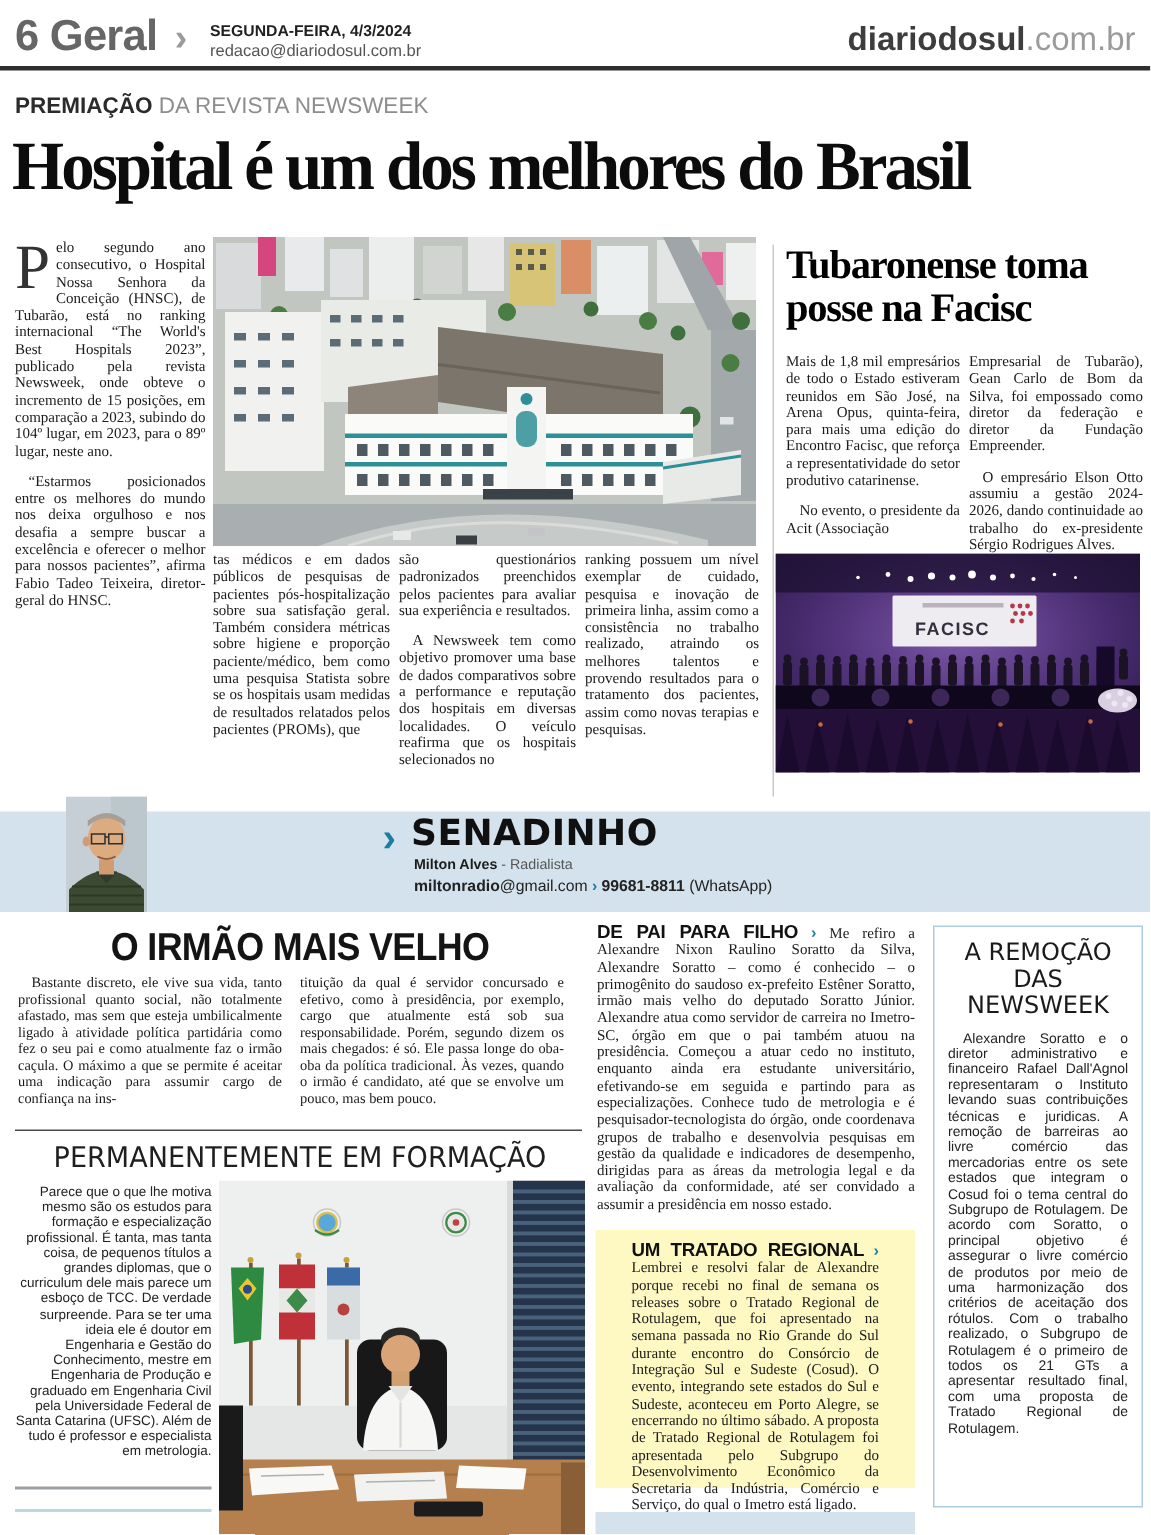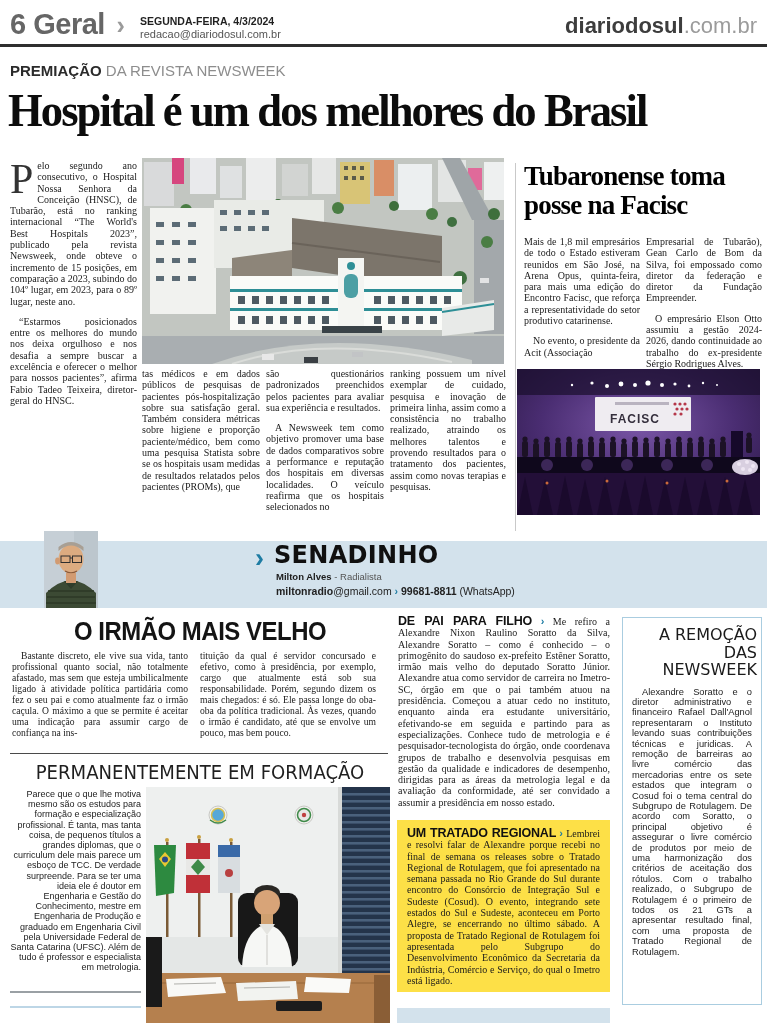--- a/index.html
+++ b/index.html
@@ -75,28 +75,28 @@
                 text-align:right;color:#222;}
   .formacao-col p{margin:0;text-indent:10px;}
   .rule-form1{left:10px;top:991px;width:131px;height:2px;background:#9aa0a4;}
   .rule-form2{left:10px;top:1006px;width:131px;height:2px;background:#bdd6e6;}
 
   
   .paifilho{left:398px;top:616px;width:212px;}
   .inl-title{font-family:"Liberation Sans",sans-serif;font-weight:bold;font-size:12.5px;
              letter-spacing:-0.2px;color:#111;}
   .inl-chev{color:#1e7ca3;font-weight:bold;font-size:11px;font-family:"Liberation Sans",sans-serif;}
-  .tratado-box{left:397px;top:820px;width:213px;height:172px;background:#fde047;
-               box-sizing:border-box;padding:8px 10px;}
+  .tratado-box{left:397px;top:820px;width:213px;height:172px;background:#fef9c3;
+               box-sizing:border-box;padding:8px 24px;}
   .bottom-strip{left:397px;top:1008px;width:213px;height:15px;background:#d3e2ec;}
 
   
   .barr-box{left:622px;top:617px;width:140px;height:388px;border:1px solid #aacde0;
             background:#fff;box-sizing:border-box;padding-top:8px;}
-  .barr-title{text-align:right;font-family:"DejaVu Sans","Liberation Sans",sans-serif;
+  .barr-title{text-align:center;font-family:"DejaVu Sans","Liberation Sans",sans-serif;
               font-size:16px;line-height:17.5px;color:#1a1a1a;margin:0 4px;}
   .barr-text{margin:8px 9px 0 9px;font-size:9.3px;line-height:10.4px;text-align:justify;
              color:#222;text-indent:10px;}
 </style>
 </head>
 <body>
 
 <div id="page">
 
   <div class="abs hdr-left">

